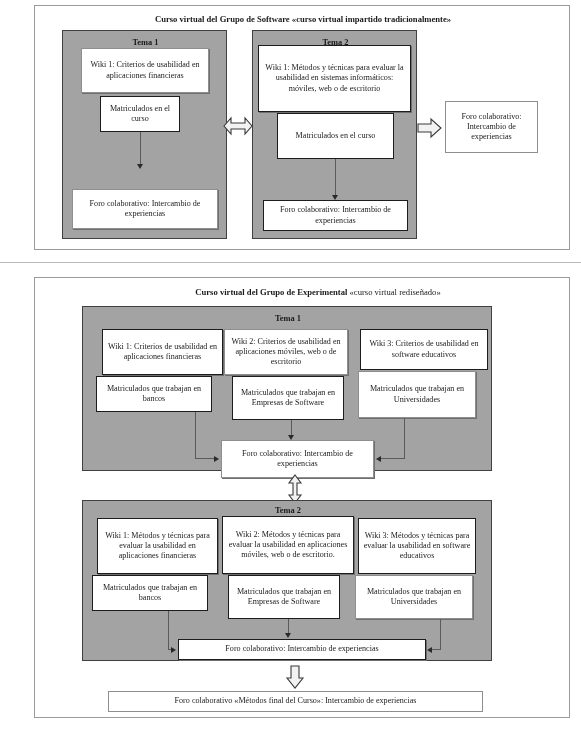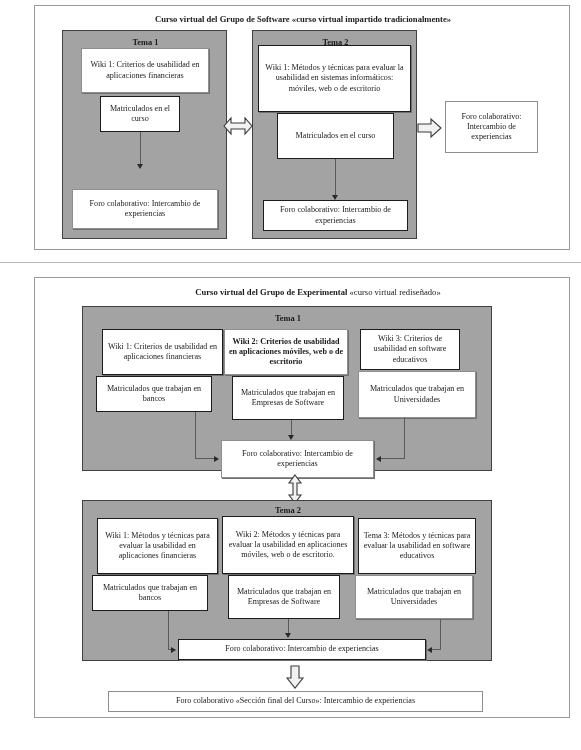--- a/index.html
+++ b/index.html
@@ -124,28 +124,28 @@
   <div class="abs tema-label" style="left:0;top:7px;width:410px;">Tema 1</div>
 </div>
 
 <div class="abs box dark shadow" style="left:102px;top:329px;width:121px;height:46px;">
   <span>Wiki 1: Criterios de usabilidad en aplicaciones financieras</span>
 </div>
 <div class="abs box dark" style="left:96px;top:376px;width:116px;height:36px;">
   <span>Matriculados que trabajan en bancos</span>
 </div>
 
-<div class="abs box light shadow" style="left:224px;top:329px;width:124px;height:46px;font-weight:bold;">
+<div class="abs box light shadow" style="left:224px;top:329px;width:124px;height:46px;">
   <span>Wiki 2: Criterios de usabilidad en aplicaciones móviles, web o de escritorio</span>
 </div>
 <div class="abs box dark" style="left:232px;top:376px;width:112px;height:44px;">
   <span>Matriculados que trabajan en Empresas de Software</span>
 </div>
 
-<div class="abs box dark" style="left:360px;top:329px;width:100px;height:41px;">
+<div class="abs box dark" style="left:360px;top:329px;width:128px;height:41px;">
   <span>Wiki 3: Criterios de usabilidad en software educativos</span>
 </div>
 <div class="abs box light shadow" style="left:358px;top:371px;width:118px;height:47px;">
   <span>Matriculados que trabajan en Universidades</span>
 </div>
 
 <div class="abs box light shadow" style="left:221px;top:440px;width:153px;height:38px;">
   <span>Foro colaborativo: Intercambio de experiencias</span>
 </div>
 
@@ -178,21 +178,21 @@
 </div>
 
 <div class="abs box dark shadow" style="left:222px;top:516px;width:132px;height:58px;">
   <span>Wiki 2: Métodos y técnicas para evaluar la usabilidad en aplicaciones móviles, web o de escritorio.</span>
 </div>
 <div class="abs box dark" style="left:228px;top:575px;width:112px;height:44px;">
   <span>Matriculados que trabajan en Empresas de Software</span>
 </div>
 
 <div class="abs box dark" style="left:358px;top:518px;width:118px;height:56px;">
-  <span>Tema 3: Métodos y técnicas para evaluar la usabilidad en software educativos</span>
+  <span>Wiki 3: Métodos y técnicas para evaluar la usabilidad en software educativos</span>
 </div>
 <div class="abs box light shadow" style="left:355px;top:575px;width:118px;height:44px;">
   <span>Matriculados que trabajan en Universidades</span>
 </div>
 
 <div class="abs box dark shadow" style="left:178px;top:639px;width:248px;height:21px;">
   <span>Foro colaborativo: Intercambio de experiencias</span>
 </div>
 
 <div class="abs vline" style="left:168px;top:611px;width:1px;height:39px;"></div>
@@ -206,14 +206,14 @@
 <div class="abs hline" style="left:431px;top:649px;width:10px;height:1px;"></div>
 <div class="abs arrow-left" style="left:427px;top:647px;"></div>
 
 <div class="abs" style="left:284px;top:665px;width:22px;height:24px;">
   <svg width="22" height="24" viewBox="0 0 22 24">
     <path d="M7 1 L15 1 L15 13 L19 13 L11 23 L3 13 L7 13 Z" fill="#f2f2f2" stroke="#3a3a3a" stroke-width="1.1"></path>
   </svg>
 </div>
 
 <div class="abs box light" style="left:108px;top:691px;width:375px;height:21px;">
-  <span>Foro colaborativo «Sección final del Curso»: Intercambio de experiencias</span>
+  <span>Foro colaborativo «Métodos final del Curso»: Intercambio de experiencias</span>
 </div>
 
 </body></html>

